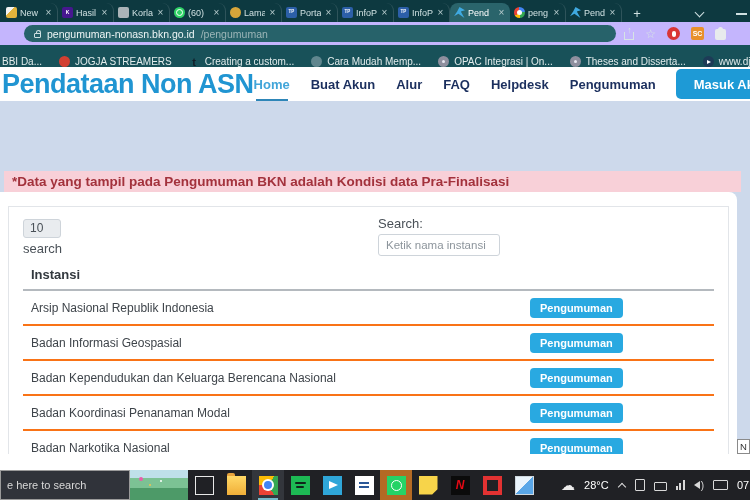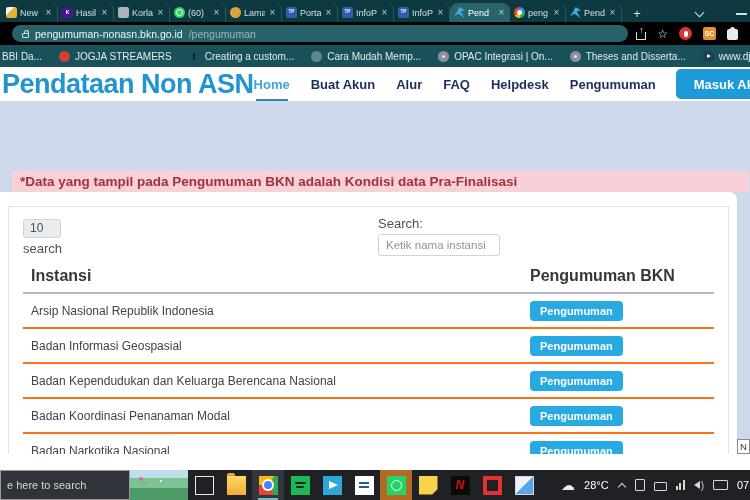--- a/index.html
+++ b/index.html
@@ -32,40 +32,40 @@
   .k-icon{border-radius:2px;background:#46178f}
   .shirt-icon{border-radius:2px;background:#aab4b8}
   .tabbar .whatsapp-icon{background:#2fd366}
   .tabbar .whatsapp-icon::after{content:"";width:5px;height:5px;border:1px solid #fff;border-radius:50%}
   .garuda-icon{background:#d7a63a}
   .tp-icon{border-radius:2px;background:#2c5fa8}.tp-icon b{font-size:4.5px}
   .bkn-icon{border-radius:0;background:#3fa9e0;clip-path:polygon(50% 0,100% 30%,62% 42%,95% 100%,40% 62%,0 85%,30% 38%)}
   .google-icon{background:conic-gradient(#4285f4 0 25%,#34a853 25% 50%,#fbbc05 50% 65%,#ea4335 65% 100%)}
   .google-icon::after{content:"";width:5px;height:5px;background:#fff;border-radius:50%}
 
-  .toolbar{height:23px;background:#000000;display:flex;align-items:center;gap:8px;padding:0 12px}
+  .toolbar{height:23px;background:#c4b5fd;display:flex;align-items:center;gap:8px;padding:0 24px}
   .urlbar{flex:1;height:17px;background:#27626a;border-radius:9px;display:flex;align-items:center;gap:6px;
           padding:0 10px;font-size:10.5px}
   .lock-icon{width:7px;height:5px;border:1px solid #cfe0e1;border-radius:1px;position:relative;margin-top:3px;flex:none}
   .lock-icon::before{content:"";position:absolute;top:-4px;left:1px;width:3px;height:3px;
           border:1px solid #cfe0e1;border-bottom:none;border-radius:3px 3px 0 0}
   .url-host{color:#eef5f5}.url-path{color:#9db6b8}
   .tb-icons{display:flex;gap:11px;align-items:center}
   .share-icon{width:10px;height:8px;border:1px solid #d6e4e4;border-top:none;position:relative;margin-top:4px}
   .share-icon::before{content:"↑";position:absolute;top:-7px;left:2px;font-size:9px;color:#d6e4e4}
   .star-icon{color:#d6e4e4;font-size:12px;line-height:12px}
   .star-icon::before{content:"☆"}
   .ext-red-icon{width:13px;height:13px;border-radius:50%;background:#d93636;display:flex;align-items:center;justify-content:center}
   .ext-red-icon::before{content:"";width:4px;height:6px;background:#fff;border-radius:2px}
   .ext-sc-icon{width:13px;height:13px;background:#e8902c;border-radius:2px;color:#fff;font-size:7px;font-weight:bold;
           display:flex;align-items:center;justify-content:center}
   .puzzle-icon{width:11px;height:11px;background:#e8eaed;border-radius:2px;position:relative;margin-top:2px}
   .puzzle-icon::before{content:"";position:absolute;top:-2.5px;left:3px;width:5px;height:5px;background:#e8eaed;border-radius:50%}
 
-  .bookmarksbar{height:22px;background:#185159;display:flex;align-items:center;padding-left:2px;overflow:hidden}
+  .bookmarksbar{height:22px;background:#185159;display:flex;align-items:flex-end;padding-left:2px;overflow:hidden}
   .bm{display:flex;align-items:center;gap:5px;margin-right:17px;font-size:10px;color:#e2ecec;white-space:nowrap}
   .bm .ic{width:11px;height:11px}
   .red-dot-icon{background:#d23f31}
   .tumblr-icon{background:transparent}
   .tumblr-icon::before{content:"t";color:#131c26;font-size:11px;font-weight:bold}
   .pale-icon{background:#b9c8cf;opacity:.45}
   .gray-gear-icon{background:#8e8f9e}
   .gray-gear-icon::after{content:"";width:3px;height:3px;background:#e5e5ef;border-radius:50%}
   .globe-icon{background:#1d3b57}
   .globe-icon::after{content:"";width:0;height:0;border-left:4px solid #fff;border-top:2.5px solid transparent;border-bottom:2.5px solid transparent;margin-left:1px}
@@ -76,34 +76,34 @@
   .logo{font-size:27px;font-weight:bold;color:#2095d2;letter-spacing:-.5px;flex:none}
   .site-nav{display:flex;gap:21px;margin-left:auto;align-items:center;font-size:13px;font-weight:bold;color:#1b2f5e}
   .nav-item{position:relative;white-space:nowrap;cursor:pointer}
   .nav-item.active{color:#41a5d9}
   .nav-item.active::after{content:"";position:absolute;left:2px;right:2px;bottom:-9px;height:2px;background:#2e86b8}
   .login-btn{margin-left:20px;margin-right:-14px;flex:none;background:#1e9ad6;color:#fff;border:none;height:30px;
        padding:0 18px;font-weight:bold;font-size:13px;border-radius:5px;font-family:inherit}
 
   .hero{position:relative;height:353px;background:#cdd9eb}
   .hero h1{text-align:center;padding-top:25px;font-size:20.5px;color:#1b2c56;width:737px}
-  .notice{position:absolute;top:70px;left:12px;width:737px;height:21px;background:#f8d0d8;color:#a3323c;
+  .notice{position:absolute;top:70px;left:4px;width:737px;height:21px;background:#f8d0d8;color:#a3323c;
        font-size:13.5px;font-weight:bold;line-height:21px;padding-left:8px}
   .card{position:absolute;top:91px;left:0;width:737px;bottom:0;background:#fff;border-radius:0 8px 0 0;overflow:hidden}
   .card-inner{position:absolute;top:14px;left:8px;right:8px;bottom:0;border:1px solid #e2e5e9;border-bottom:none;
        padding:9px 14px 0;background:#fff}
   .ctrl-label{font-size:13px;color:#495057}
   .entries-select{width:38px;height:19px;background:#e9ecef;border:1px solid #ced4da;border-radius:3px;
        font-size:12px;line-height:17px;padding-left:6px;color:#495057;margin:3px 0}
   .search-group{position:absolute;left:369px;top:9px}
   .search-input{display:block;width:122px;height:22px;border:1px solid #ced4da;border-radius:3px;font-size:11.5px;
        padding:0 7px;margin-top:3px;color:#495057;font-family:inherit}
   .search-input::placeholder{color:#8d959c;opacity:1}
   .data-table{margin-top:7px}
-  .thead{display:flex;border-bottom:2px solid #b4b9be;padding:4px 8px 7px;font-size:16px;font-weight:bold;color:#32383e}
+  .thead{display:flex;border-bottom:2px solid #b4b9be;padding:4px 8px 7px;font-size:13px;font-weight:bold;color:#32383e}
   .th1,.td1{width:499px;flex:none}
   .tr{display:flex;align-items:center;border-bottom:2px solid #f97316;padding:5px 8px;height:35px;
        font-size:12px;color:#3e444a}
   .pgm-btn{background:#29a9e1;color:#fff;border:none;border-radius:4px;font-size:11px;font-weight:bold;
        padding:4px 10px;font-family:inherit}
   .n-tip{position:absolute;right:0;bottom:0;width:13px;height:15px;background:#fff;border:1px solid #8a8a8a;
        font-size:9.5px;color:#333;padding-left:2px;line-height:14px}
 
   
   .taskbar{height:30px;background:#202125;display:flex;align-items:center;color:#fff}
@@ -313,21 +313,20 @@
           </div>
 
           <div class="search-group">
             <div class="ctrl-label">Search:</div>
             <input class="search-input" placeholder="Ketik nama instansi" style="">
           </div>
 
           <div class="data-table">
             <div class="thead">
               <div class="th1">Instansi</div>
-              <div class="th2">Pengumuman BKN</div>
             </div>
             <div class="tr">
                 <div class="td1">Arsip Nasional Republik Indonesia</div>
                 <div class="td2">
                   <button class="pgm-btn">Pengumuman</button>
                 </div>
               </div>
               <div class="tr">
                 <div class="td1">Badan Informasi Geospasial</div>
                 <div class="td2">

